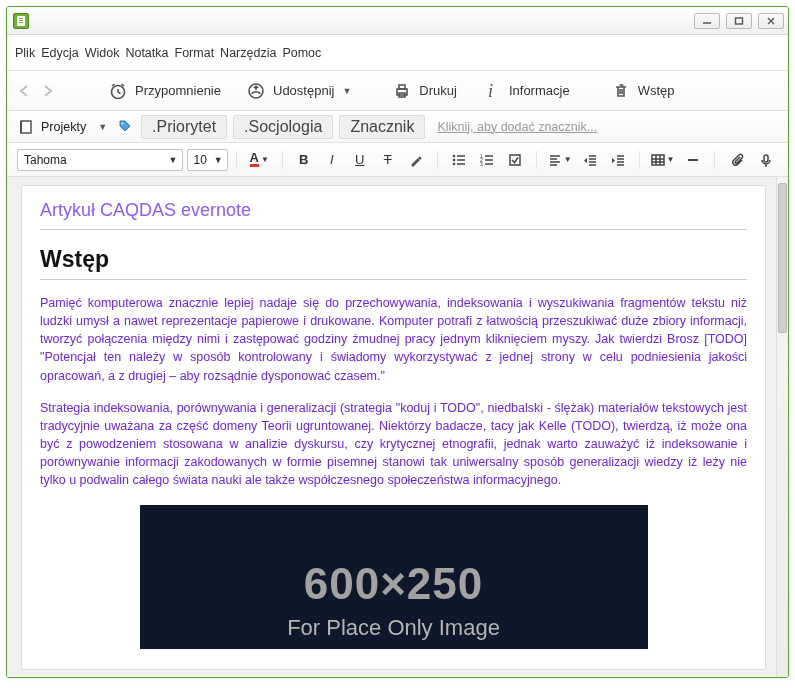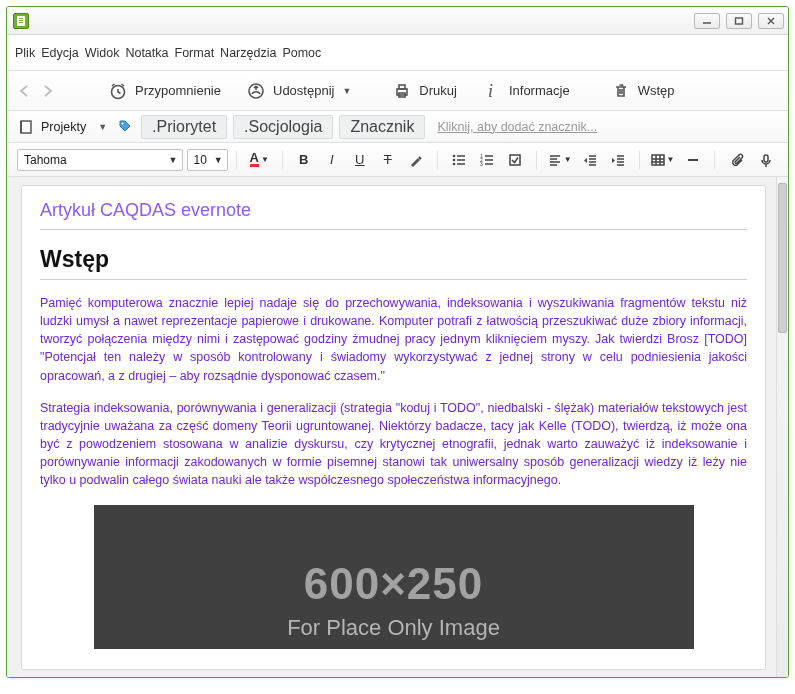--- a/index.html
+++ b/index.html
@@ -173,22 +173,22 @@
     border-bottom:1px solid #ccc;
   }
   .para {
     font-size: 12.5px;
     line-height: 1.45;
     color:#6d28d9;
     margin: 14px 0;
     text-align: justify;
   }
   .placeholder {
-    width: 600px;
-    background:#404040;
+    width: 508px;
+    background:#0f172a;
     color:#a2a2a2;
     display:flex; flex-direction:column; align-items:center; justify-content:center;
     font-weight:700;
     margin: 16px auto 0 auto;
     padding: 54px 0 8px 0;
   }
   .placeholder .big { font-size:44px; letter-spacing:1px; }
   .placeholder .sub { font-size:22px; font-weight:400; margin-top:6px; color:#b5b5b5; }
   .scrolltrack {
     width:12px;

